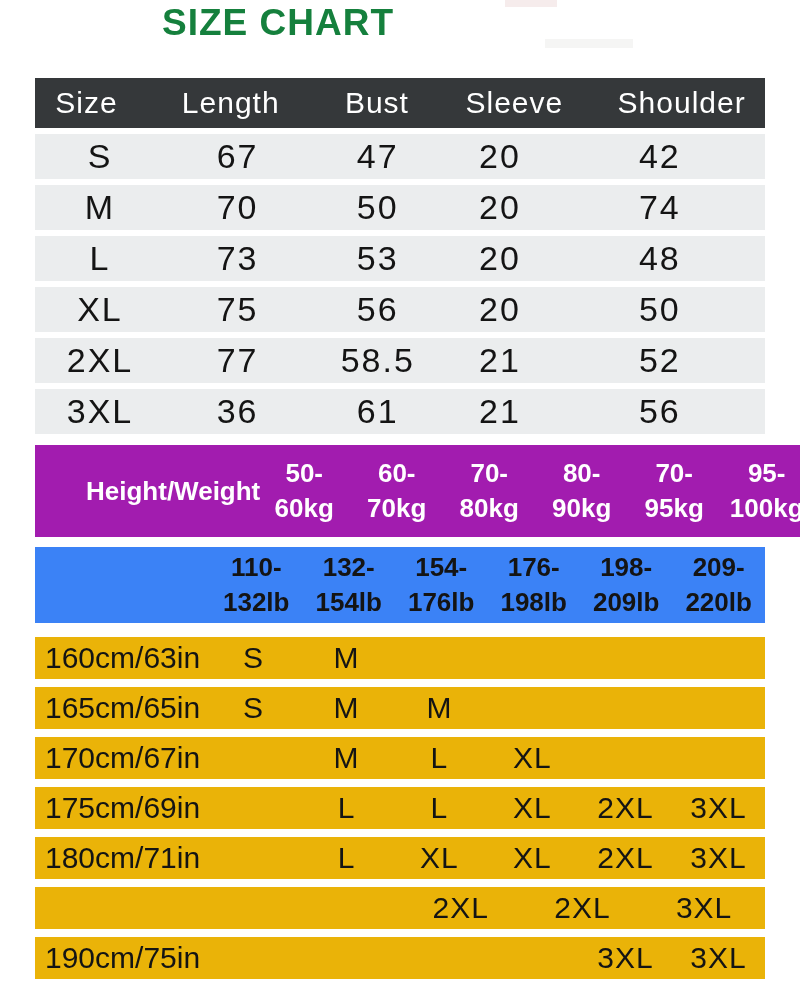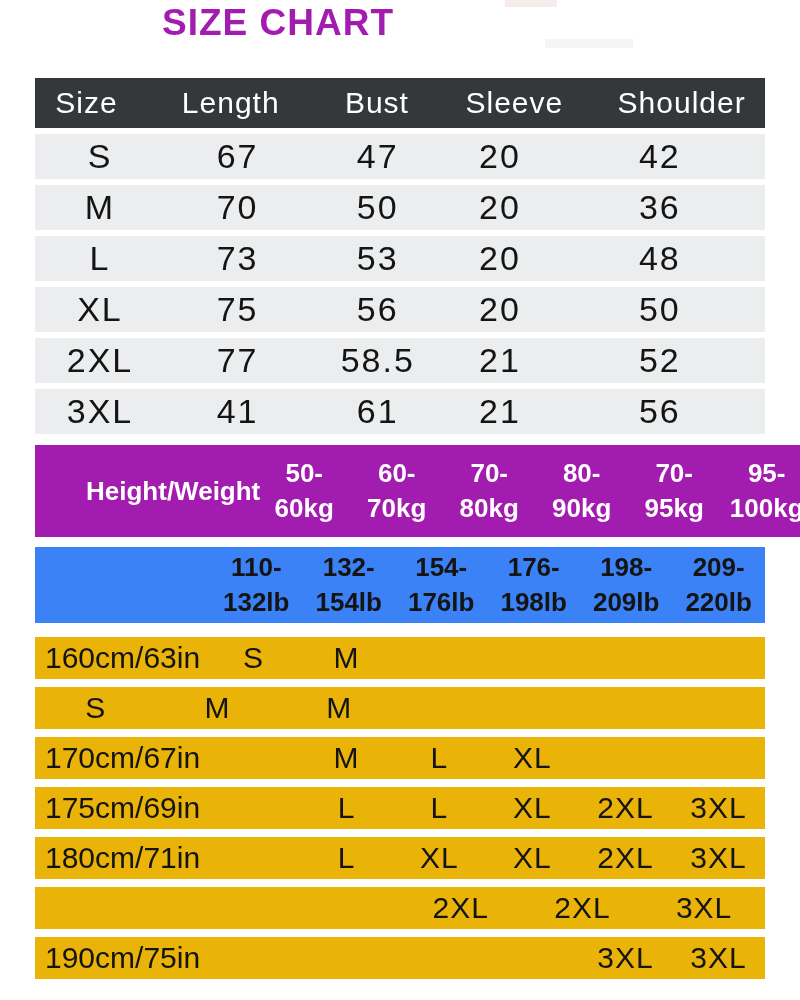--- a/index.html
+++ b/index.html
@@ -7,21 +7,21 @@
     width: 800px; height: 1000px;
     background: #ffffff;
     font-family: "Liberation Sans", sans-serif;
     color: #141414;
     position: relative;
     overflow: hidden;
   }
   .title {
     position: absolute; left: 162px; top: 2px;
     font-size: 37px; font-weight: 900; letter-spacing: 1px;
-    color: #a21caf; margin: 0; white-space: nowrap;
+    color: #15803d; margin: 0; white-space: nowrap;
   }
   .smudge { position: absolute; pointer-events: none; }
   .smudge-1 { left: 505px; top: 0; width: 52px; height: 7px; background: #f6ecec; }
   .smudge-2 { left: 545px; top: 39px; width: 88px; height: 9px; background: #f5f5f4; }
 
   
   .size-table { position: absolute; left: 35px; top: 78px; width: 730px; }
   .st-header {
     display: flex; align-items: center;
     height: 50px; background: #35383a;
@@ -97,21 +97,21 @@
           <div class="st-cell c1">67</div>
           <div class="st-cell c2">47</div>
           <div class="st-cell c3">20</div>
           <div class="st-cell c4">42</div>
         </div>
         <div class="st-row">
           <div class="st-cell c0">M</div>
           <div class="st-cell c1">70</div>
           <div class="st-cell c2">50</div>
           <div class="st-cell c3">20</div>
-          <div class="st-cell c4">36</div>
+          <div class="st-cell c4">74</div>
         </div>
         <div class="st-row">
           <div class="st-cell c0">L</div>
           <div class="st-cell c1">73</div>
           <div class="st-cell c2">53</div>
           <div class="st-cell c3">20</div>
           <div class="st-cell c4">48</div>
         </div>
         <div class="st-row">
           <div class="st-cell c0">XL</div>
@@ -122,21 +122,21 @@
         </div>
         <div class="st-row">
           <div class="st-cell c0">2XL</div>
           <div class="st-cell c1">77</div>
           <div class="st-cell c2">58.5</div>
           <div class="st-cell c3">21</div>
           <div class="st-cell c4">52</div>
         </div>
         <div class="st-row">
           <div class="st-cell c0">3XL</div>
-          <div class="st-cell c1">41</div>
+          <div class="st-cell c1">36</div>
           <div class="st-cell c2">61</div>
           <div class="st-cell c3">21</div>
           <div class="st-cell c4">56</div>
         </div>
       </div>
   </div>
 
   <div class="fit-bar">
     <div class="fit-label">Height/Weight</div>
     <div class="fit-cols" id="kg-cols">
@@ -203,20 +203,21 @@
         <div class="h-cells">
           <div class="h-cell">S</div>
           <div class="h-cell">M</div>
           <div class="h-cell"></div>
           <div class="h-cell"></div>
           <div class="h-cell"></div>
           <div class="h-cell"></div>
         </div>
       </div>
       <div class="h-row">
+        <div class="h-label">165cm/65in</div>
         <div class="h-cells">
           <div class="h-cell">S</div>
           <div class="h-cell">M</div>
           <div class="h-cell">M</div>
           <div class="h-cell"></div>
           <div class="h-cell"></div>
           <div class="h-cell"></div>
         </div>
       </div>
       <div class="h-row">

